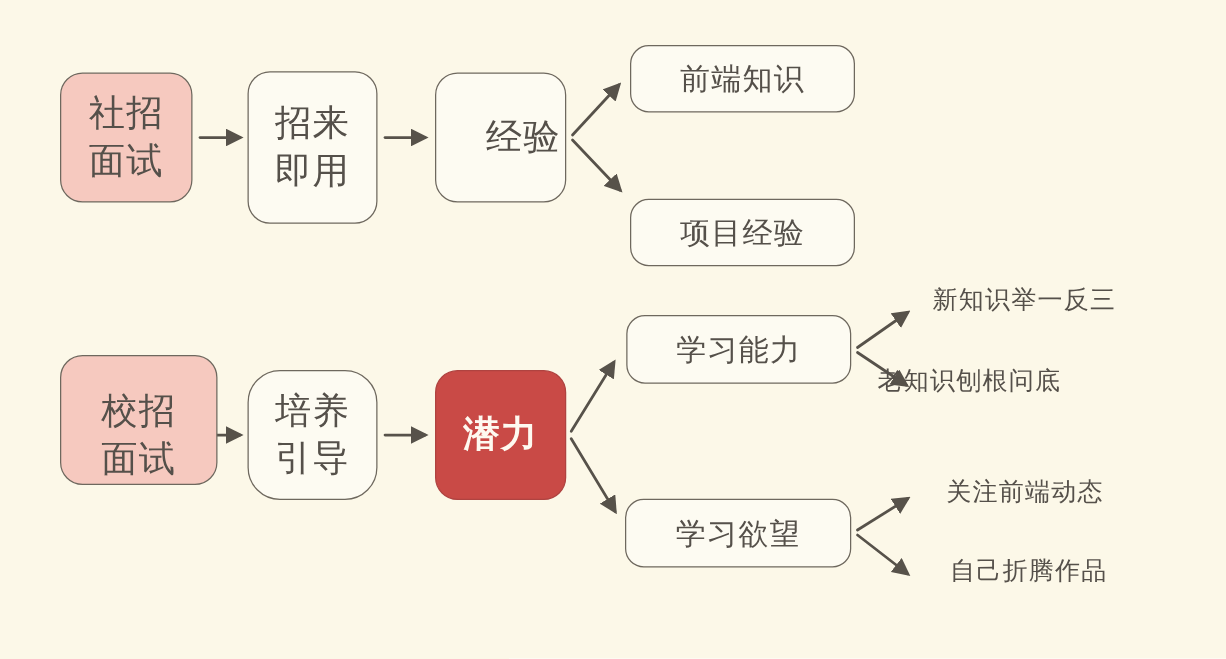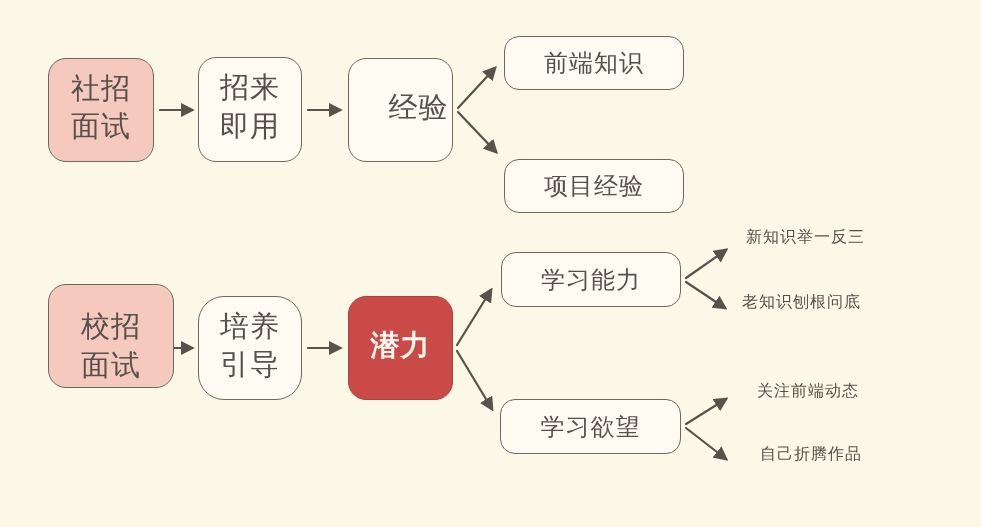--- a/index.html
+++ b/index.html
@@ -6,21 +6,21 @@
     margin: 0;
     padding: 0;
     background: #ffffff;
   }
   .canvas {
     position: relative;
     width: 981px;
     height: 527px;
     overflow: hidden;
     background: var(--bg, #FCF8E8);
-    font-family: Liberation Mono, monospace;
+    font-family: Liberation Serif, serif;
   }
   .edges {
     position: absolute;
     left: 0;
     top: 0;
     width: 981px;
     height: 527px;
     pointer-events: none;
   }
   .edges line {
@@ -46,21 +46,21 @@
   .red {
     background: var(--red, #C94A46);
     border-color: #AF4340;
     color: var(--redtext, #FEF9F0);
     font-weight: 600;
   }
   .big { font-size: 29px; line-height: 1.32; letter-spacing: 1px; }
   .mid { font-size: 24px; letter-spacing: 1px; }
   .leaf {
     position: absolute;
-    font-size: 16px;
+    font-size: 20px;
     line-height: 1.0;
     letter-spacing: 1px;
     color: var(--text, #55504A);
     white-space: nowrap;
   }
 </style>
 </head>
 <body>
 
 <div class="canvas">
@@ -83,21 +83,21 @@
     <line x1="686" y1="282" x2="725" y2="308" marker-end="url(#ah)"></line>
     <line x1="686" y1="424" x2="726" y2="399" marker-end="url(#ah)"></line>
     <line x1="686" y1="428" x2="726" y2="459" marker-end="url(#ah)"></line>
   </svg>
 
   <div class="node pink r18 big" style="left:48px; top:58px; width:106px; height:104px;">
     <span>社招
 面试</span>
   </div>
 
-  <div class="node r18 big" style="left:198px; top:57px; width:104px; height:105px;">
+  <div class="node r18 big" style="left:198px; top:57px; width:104px; height:122px;">
     <span>招来
 即用</span>
   </div>
 
   <div class="node r18 big" style="left:348px; top:58px; width:105px; height:104px;padding-left:36px;">
     <span>经验</span>
   </div>
 
   <div class="node r14 mid" style="left:504px; top:36px; width:180px; height:54px;">
     <span>前端知识</span>
@@ -124,19 +124,19 @@
   <div class="node r14 mid" style="left:501px; top:252px; width:180px; height:55px;">
     <span>学习能力</span>
   </div>
 
   <div class="node r14 mid" style="left:500px; top:399px; width:181px; height:55px;">
     <span>学习欲望</span>
   </div>
 
   <div class="leaf" style="left:746px; top:230px;">新知识举一反三</div>
 
-  <div class="leaf" style="left:742px; top:295px;">老知识刨根问底</div>
+  <div class="leaf" style="left:702px; top:295px;">老知识刨根问底</div>
 
   <div class="leaf" style="left:757px; top:384px;">关注前端动态</div>
 
   <div class="leaf" style="left:760px; top:447px;">自己折腾作品</div>
 
 </div>
 
 </body></html>

